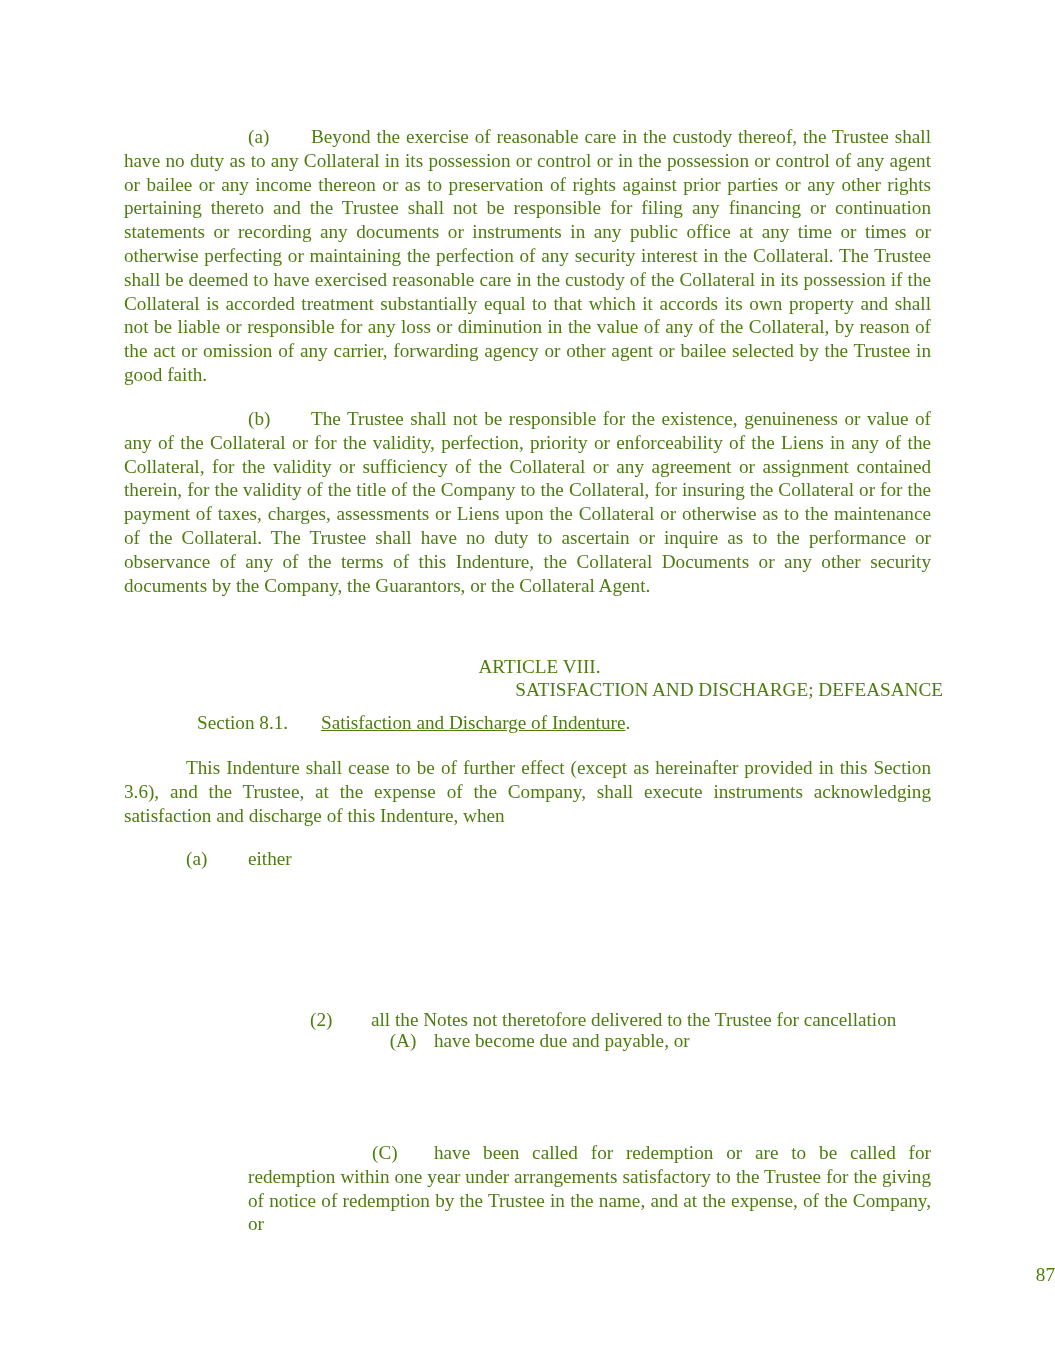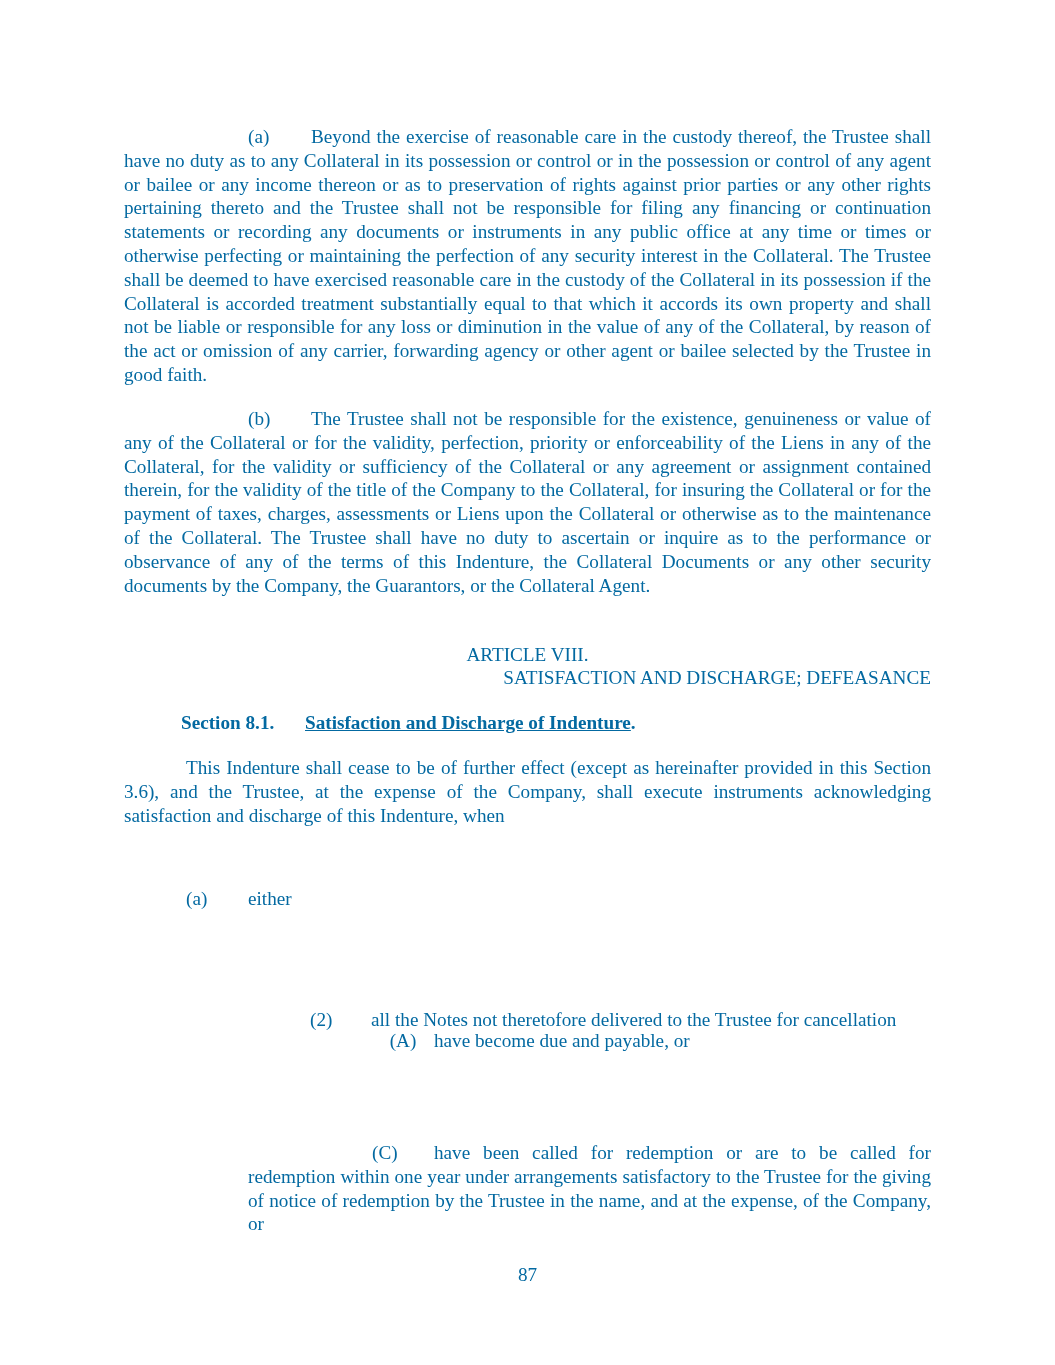--- a/index.html
+++ b/index.html
@@ -1,46 +1,46 @@
 <!DOCTYPE html>
 <html><head>
 <meta charset="utf-8">
 <style>
   html, body { margin: 0; padding: 0; background: #ffffff; }
   body { width: 1055px; height: 1365px; position: relative; overflow: hidden; }
   .page {
     position: absolute; left: 0; top: 0; width: 1055px; height: 1365px;
-    font-family: "Liberation Serif", serif; font-size: 19.2px; color: #0369a1;
+    font-family: "Liberation Serif", serif; font-size: 19.2px; color: #4d7c0f;
     line-height: 23.8px;
   }
   .para { position: absolute; left: 124px; width: 807px; margin: 0; text-align: justify; }
   .lbl { display: inline-block; }
   .line-block { position: absolute; white-space: nowrap; margin: 0; }
-  .center { position: absolute; left: 124px; width: 807px; text-align: center; margin: 0; }
+  .center { position: absolute; left: 124px; width: 807px; text-align: center; margin: 12px; }
   .ul { text-decoration: underline; }
   .sub { position: absolute; left: 248px; width: 683px; margin: 0; text-align: justify; }
-  .pageno { position: absolute; left: 0; width: 1055px; text-align: center; top: 1263px; }
+  .pageno { position: absolute; left: 0; width: 1055px; text-align: right; top: 1263px; }
 </style>
 </head>
 <body>
 
 <div class="page">
 
   <p class="para" style="top:125px;"><span style="display:inline-block;width:124px;"></span><span class="lbl" style="width:63px;">(a)</span><span>Beyond the exercise of reasonable care in the custody thereof, the Trustee shall have no duty as to any Collateral in its possession or control or in the possession or control of any agent or bailee or any income thereon or as to preservation of rights against prior parties or any other rights pertaining thereto and the Trustee shall not be responsible for filing any financing or continuation statements or recording any documents or instruments in any public office at any time or times or otherwise perfecting or maintaining the perfection of any security interest in the Collateral. The Trustee shall be deemed to have exercised reasonable care in the custody of the Collateral in its possession if the Collateral is accorded treatment substantially equal to that which it accords its own property and shall not be liable or responsible for any loss or diminution in the value of any of the Collateral, by reason of the act or omission of any carrier, forwarding agency or other agent or bailee selected by the Trustee in good faith.</span></p>
 
   <p class="para" style="top:407px;"><span style="display:inline-block;width:124px;"></span><span class="lbl" style="width:63px;">(b)</span><span>The Trustee shall not be responsible for the existence, genuineness or value of any of the Collateral or for the validity, perfection, priority or enforceability of the Liens in any of the Collateral, for the validity or sufficiency of the Collateral or any agreement or assignment contained therein, for the validity of the title of the Company to the Collateral, for insuring the Collateral or for the payment of taxes, charges, assessments or Liens upon the Collateral or otherwise as to the maintenance of the Collateral. The Trustee shall have no duty to ascertain or inquire as to the performance or observance of any of the terms of this Indenture, the Collateral Documents or any other security documents by the Company, the Guarantors, or the Collateral Agent.</span></p>
 
   <p class="center" style="top:643px;">ARTICLE VIII.</p>
   <p class="center" style="top:666px;text-align:right;">SATISFACTION AND DISCHARGE; DEFEASANCE</p>
 
-  <p class="line-block" style="left:181px;top:711px;font-weight:bold;"><span style="display:inline-block;width:124px;">Section 8.1.</span><span class="ul">Satisfaction and Discharge of Indenture</span><span>.</span></p>
+  <p class="line-block" style="left:197px;top:711px;"><span style="display:inline-block;width:124px;">Section 8.1.</span><span class="ul">Satisfaction and Discharge of Indenture</span><span>.</span></p>
 
   <p class="para" style="top:756px;"><span style="display:inline-block;width:62px;"></span><span>This Indenture shall cease to be of further effect (except as hereinafter provided in this Section 3.6), and the Trustee, at the expense of the Company, shall execute instruments acknowledging satisfaction and discharge of this Indenture, when</span></p>
 
-  <p class="line-block" style="left:186px;top:847px;margin-top:40px;"><span style="display:inline-block;width:62px;">(a)</span><span>either</span></p>
+  <p class="line-block" style="left:186px;top:847px;"><span style="display:inline-block;width:62px;">(a)</span><span>either</span></p>
 
 
   <p class="line-block" style="left:310px;top:1008px;width:621px;"><span class="lbl" style="width:61px;">(2)</span><span>all the Notes not theretofore delivered to the Trustee for cancellation</span></p>
 
   <p class="line-block" style="left:372px;top:1029px;text-align:center;"><span class="lbl" style="width:62px;">(A)</span><span>have become due and payable, or</span></p>
 
 
   <p class="sub" style="top:1141px;"><span style="display:inline-block;width:124px;"></span><span class="lbl" style="width:62px;">(C)</span><span>have been called for redemption or are to be called for redemption within one year under arrangements satisfactory to the Trustee for the giving of notice of redemption by the Trustee in the name, and at the expense, of the Company, or</span></p>
 
   <p class="pageno" style="margin:0;">87</p>

